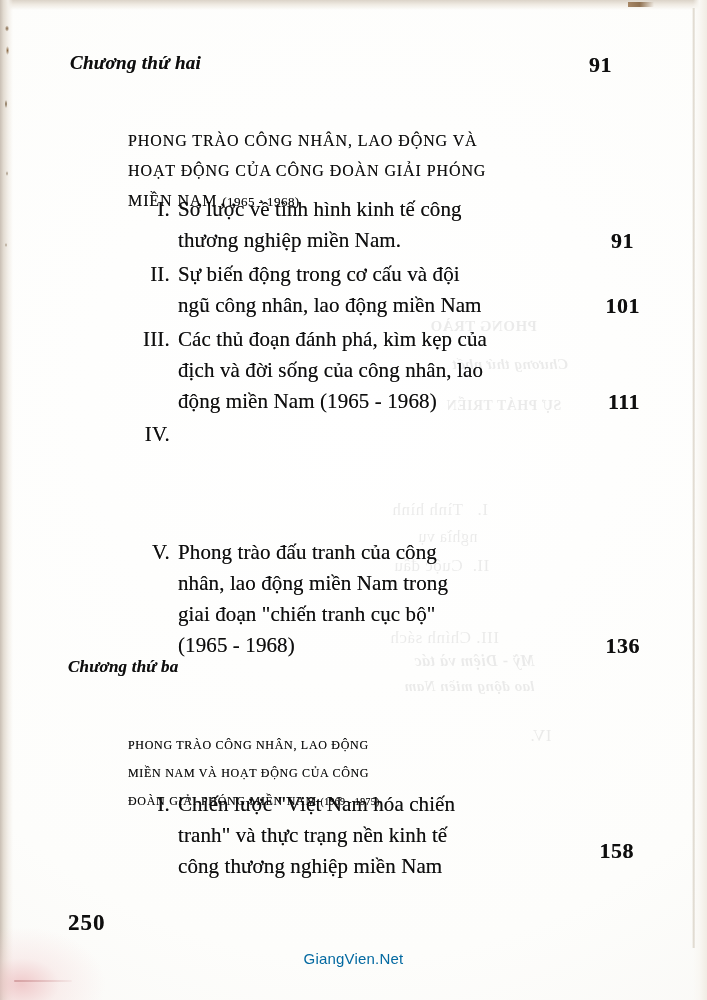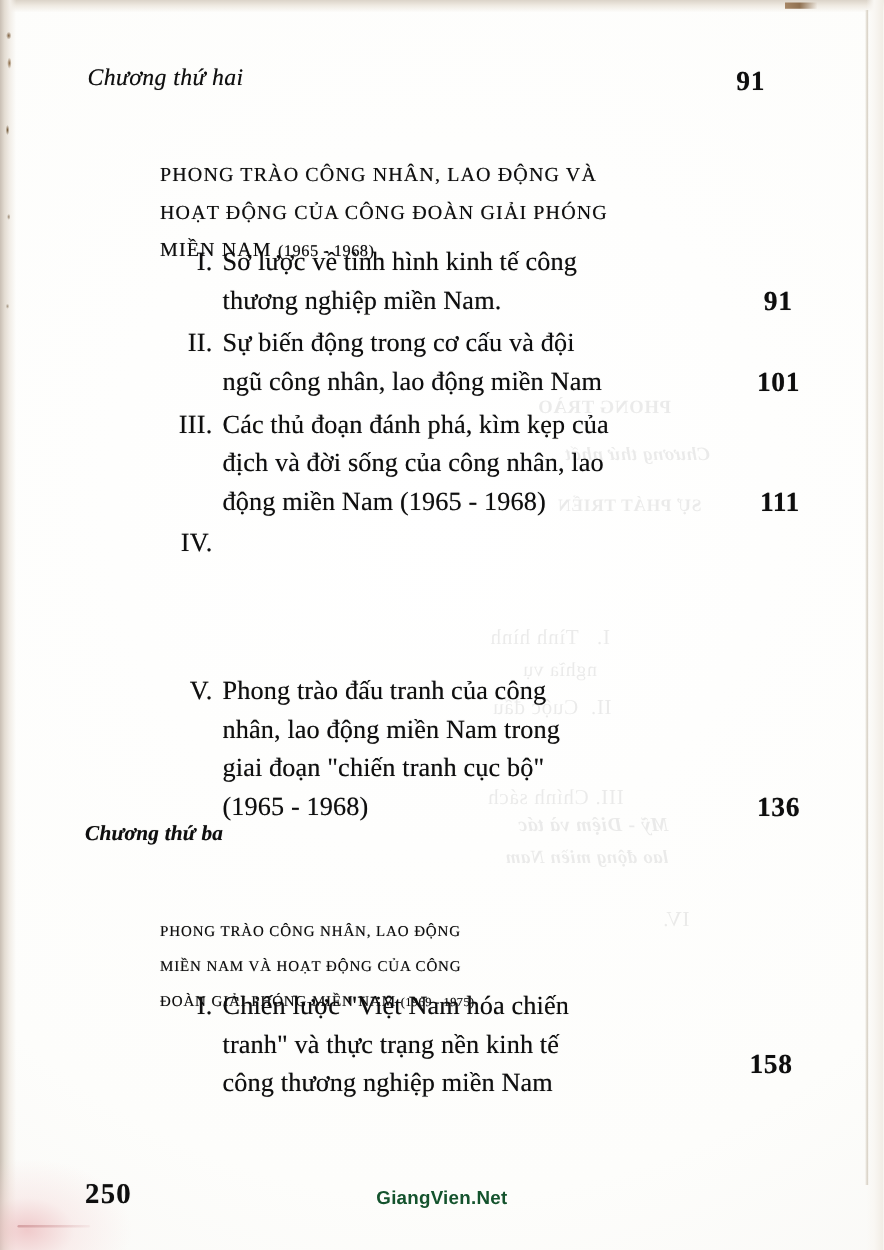--- a/index.html
+++ b/index.html
@@ -109,21 +109,21 @@
     letter-spacing: .5px;
   }
   .bleed.caps { font-weight: 700; }
   .bleed.ital { font-style: italic; font-weight: 700; }
 
   
   .running-head {
     position: absolute;
     top: 52px; left: 70px;
     font-style: italic;
-    font-weight: 400;
+    font-weight: 700;
     font-size: 19px;
     letter-spacing: .3px;
   }
   .running-folio {
     position: absolute;
     top: 52px; left: 589px;
     font-weight: 700;
     font-size: 22px;
     letter-spacing: .5px;
   }
@@ -181,21 +181,20 @@
     line-height: 31px;
     letter-spacing: .5px;
   }
 
   .folio-bottom {
     position: absolute;
     left: 68px; top: 910px;
     font-weight: 700;
     font-size: 23px;
     letter-spacing: 1px;
-    margin-top: 32px;
   }
 
   .watermark {
     position: absolute;
     left: 0; top: 950px;
     width: 707px;
     text-align: center;
     font-family: "Liberation Sans", "DejaVu Sans", sans-serif;
     font-size: 15px;
     letter-spacing: .2px;
@@ -293,15 +292,15 @@
     <div class="toc-num inked">I.</div>
     <div class="toc-body">
       <div class="toc-text inked">Chiến lược "Việt Nam hóa chiến
 tranh" và thực trạng nền kinh tế
 công thương nghiệp miền Nam</div>
       <div class="toc-folio inked" style="top:46px;">158</div>
     </div>
   </div>
 
   <div class="folio-bottom inked">250</div>
-  <div class="watermark" style="color: #14532d; font-weight: bold;">GiangVien.Net</div>
+  <div class="watermark" style="color: #0369a1;">GiangVien.Net</div>
 
 </div>
 
 </body></html>

